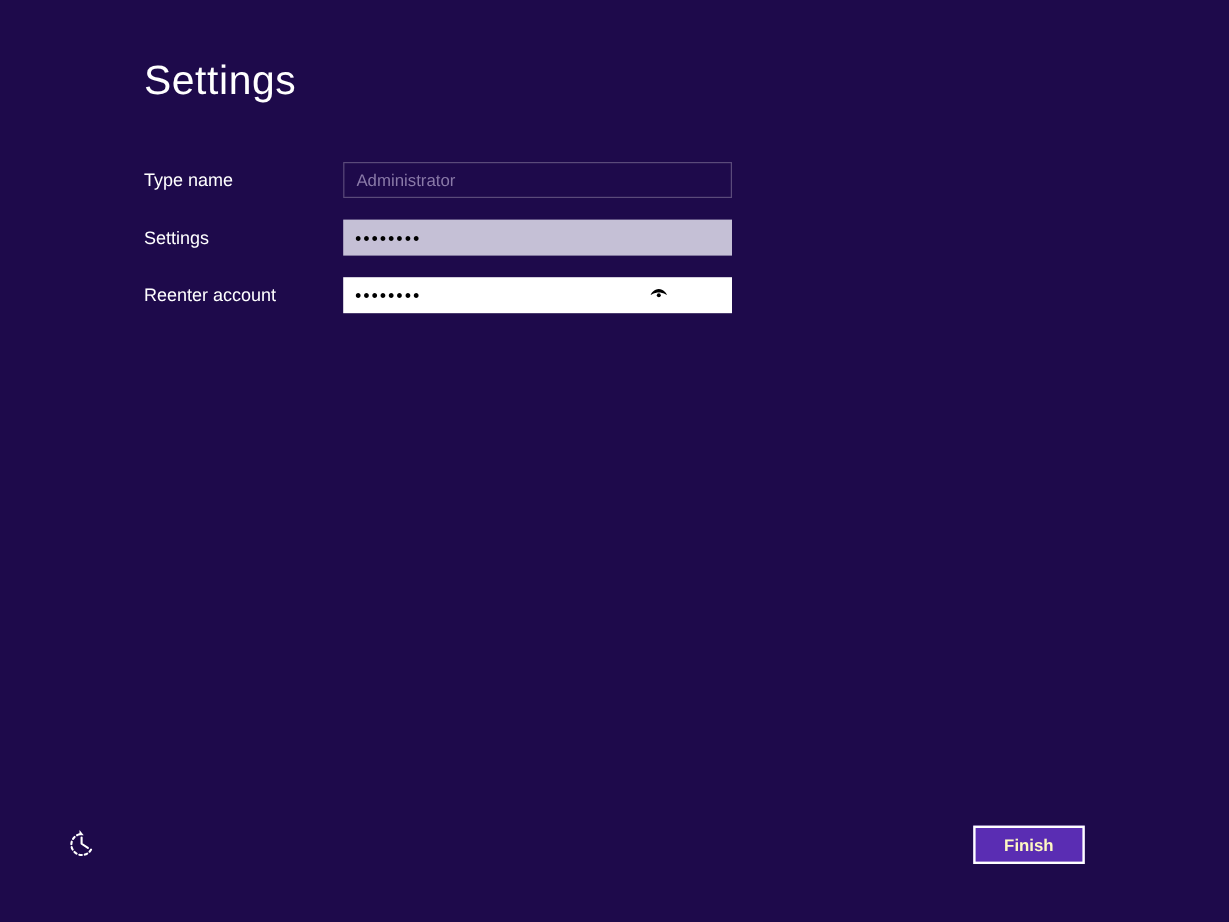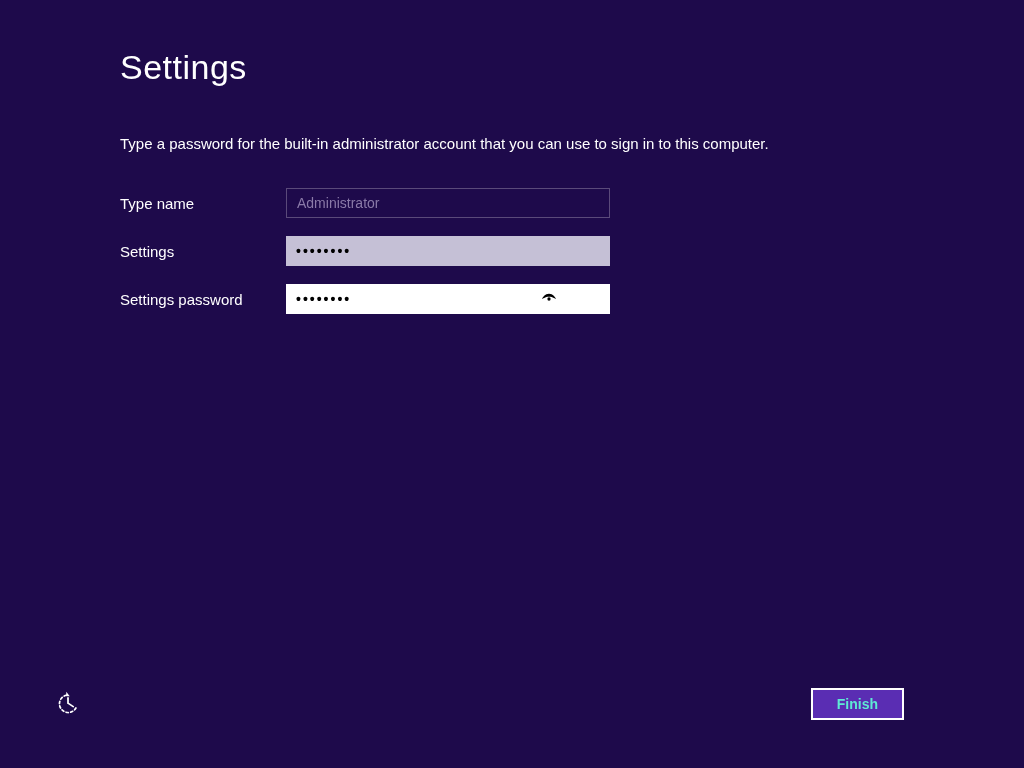--- a/index.html
+++ b/index.html
@@ -94,51 +94,50 @@
       align-items: center;
     }
     .ease-icon {
       width: 28px;
       height: 28px;
       cursor: pointer;
     }
     .finish-button {
       background-color: #5a2db3;
       border: 2px solid #ffffff;
-      color: #5eead4;
+      color: #fef9c3;
       font-size: 14px;
       font-weight: 600;
       font-family: inherit;
       padding: 6px 24px;
       cursor: pointer;
     }
   </style>
 </head>
 <body>
 
 <div class="content">
   <h1 class="title">Settings</h1>
-  <p class="instruction">Type a password for the built-in administrator account that you can use to sign in to this computer.</p>
 
   <div class="form-row">
     <div class="label">Type name</div>
     <div class="input-wrap">
       <input type="text" class="text-input username-input" readonly="" value="Administrator" style="">
     </div>
   </div>
 
   <div class="form-row">
     <div class="label">Settings</div>
     <div class="input-wrap">
       <input type="text" class="text-input password-input" value="••••••••" style="">
     </div>
   </div>
 
   <div class="form-row">
-    <div class="label">Settings password</div>
+    <div class="label">Reenter account</div>
     <div class="input-wrap">
       <input type="text" class="text-input reenter-input" value="••••••••" style="">
       <span class="reveal-icon">
         <svg viewBox="0 0 24 24" width="18" height="18" fill="#000">
           <path d="M12 5c-5 0-9 5-9 7 0 0 4-3 9-3s9 3 9 3c0-2-4-7-9-7z"></path>
           <circle cx="12" cy="12" r="2.2"></circle>
         </svg>
       </span>
     </div>
   </div>

